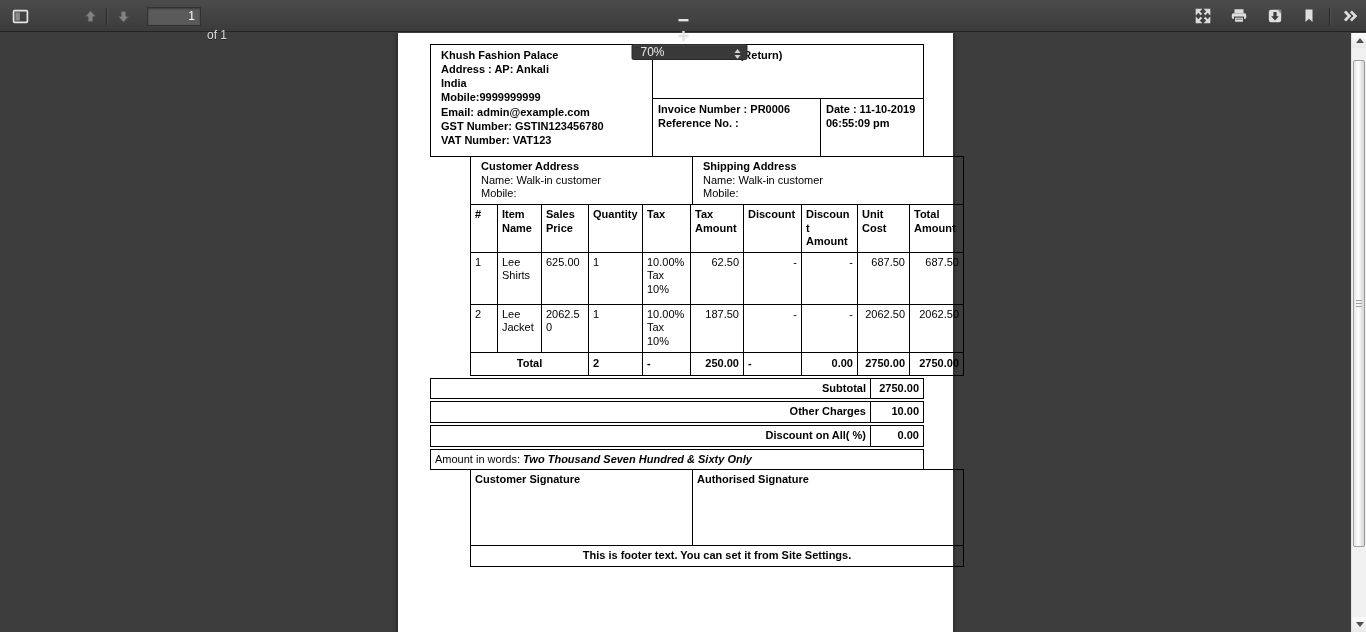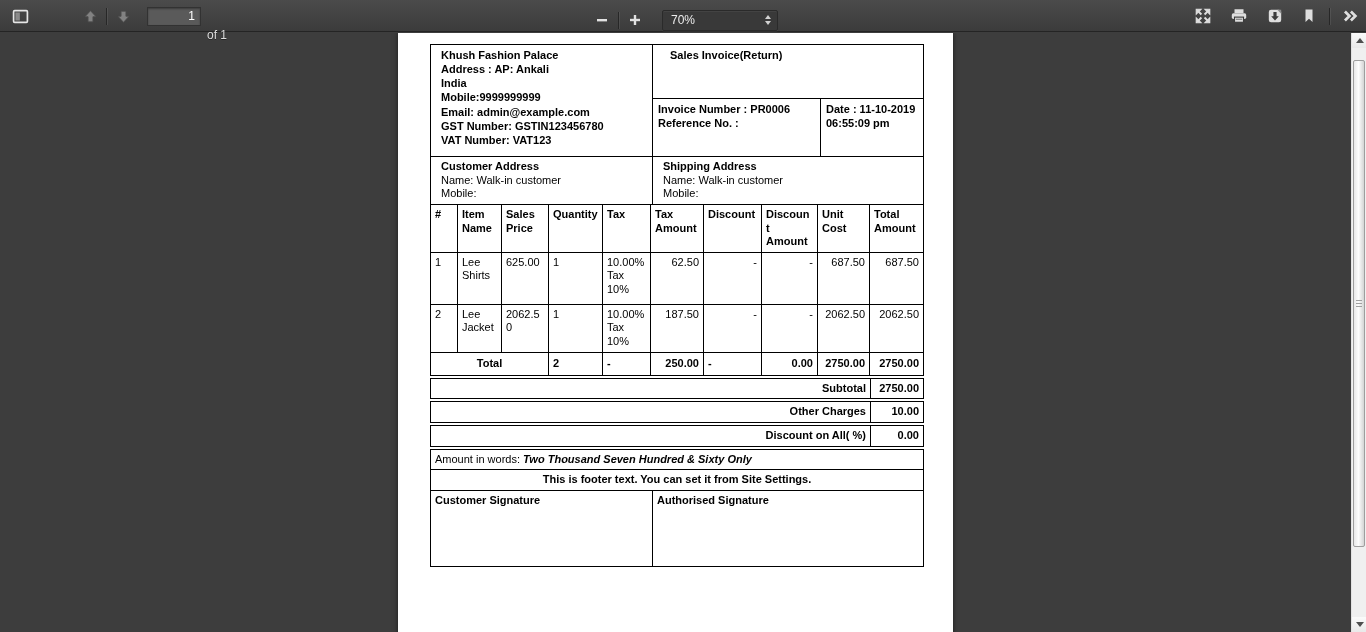--- a/index.html
+++ b/index.html
@@ -7,21 +7,21 @@
   body { font-family: "Liberation Sans", sans-serif; background: #3d3d3d; position: relative; }
 
   
   .toolbar {
     position: absolute; top: 0; left: 0; right: 0; height: 32px;
     background: linear-gradient(#4b4b4b, #3b3b3b);
     border-bottom: 1px solid #242424;
     z-index: 10;
   }
   .tb-left { position: absolute; left: 6px; top: 0; height: 32px; display: flex; align-items: center; }
-  .tb-center { position: absolute; left: 50%; top: 4px; height: 32px; transform: translateX(-50%); display: flex; align-items: center; }
+  .tb-center { position: absolute; left: 50%; top: 12px; height: 32px; transform: translateX(-50%); display: flex; align-items: center; flex-direction: column; }
   .tb-right { position: absolute; right: 2px; top: 0; height: 32px; display: flex; align-items: center; }
   .tb-btn {
     width: 28px; height: 26px; display: flex; align-items: center; justify-content: center;
     background: transparent; border: none; cursor: default;
   }
   .tb-sep { width: 1px; height: 17px; background: #272727; box-shadow: 1px 0 0 rgba(255,255,255,.08); margin: 0 2px; }
   .page-input {
     width: 54px; height: 19px; margin-left: 10px;
     background: #5a5a5a; border: 1px solid #323232;
     box-shadow: inset 0 1px 2px rgba(0,0,0,.35);
@@ -46,21 +46,21 @@
   .viewer { position: absolute; top: 33px; left: 0; right: 15px; bottom: 0; overflow: hidden; background: #3d3d3d; }
   .page {
     width: 555px; height: 790px; margin: 0 auto; background: #ffffff;
     box-shadow: 0 0 5px rgba(0,0,0,.55);
     padding: 11px 31px 0 32px;
   }
 
   
   .inv { border-collapse: collapse; table-layout: fixed; width: 493px; color: #000; }
   .inv td { border: 1px solid #000; font-size: 11px; line-height: 1.24; vertical-align: top; padding: 3px 4px; word-wrap: break-word; }
-  .mt-1 { margin-top: -1px; }
+  .mt-1 { margin-top: -1px; margin-left: 40px; }
   .mt2 { margin-top: 2px; }
   .b { font-weight: bold; }
   .tr { text-align: right; }
   .tc { text-align: center; }
   .company-cell div { padding-bottom: 0.5px; }
   .sig-cell { height: 76px; }
   .sum-label { text-align: right; font-weight: bold; padding-right: 5px; }
   .sum-value { text-align: right; font-weight: bold; }
   .words-val { font-weight: bold; font-style: italic; }
 
@@ -364,39 +364,39 @@
             <td style="height:19px; vertical-align:middle;">
         <span>Amount in words:</span>
         <span class="words-val">Two Thousand Seven Hundred &amp; Sixty Only</span>
       </td>
           </tr>
     </tbody>
       </table>
 
     <table class="inv mt-1">
       <colgroup>
+          <col style="width:222px">
+          <col style="width:271px">
+        </colgroup>
+      <tbody>
+          <tr>
+        <td class="b sig-cell">Customer Signature</td>
+        <td class="b">Authorised Signature</td>
+      </tr>
+    </tbody>
+      </table>
+
+    <table class="inv mt-1">
+      <colgroup>
           <col style="width:493px">
         </colgroup>
       <tbody>
           <tr>
             <td class="b tc" style="height:20px; vertical-align:middle;">This is footer text. You can set it from Site Settings.</td>
           </tr>
-    </tbody>
-      </table>
-
-    <table class="inv mt-1">
-      <colgroup>
-          <col style="width:222px">
-          <col style="width:271px">
-        </colgroup>
-      <tbody>
-          <tr>
-        <td class="b sig-cell">Customer Signature</td>
-        <td class="b">Authorised Signature</td>
-      </tr>
     </tbody>
       </table>
 
   </div>
 </div>
 
 <div class="scrollbar">
   <div class="sb-btn sb-up">
       <span class="sb-tri-up"></span>
     </div>

